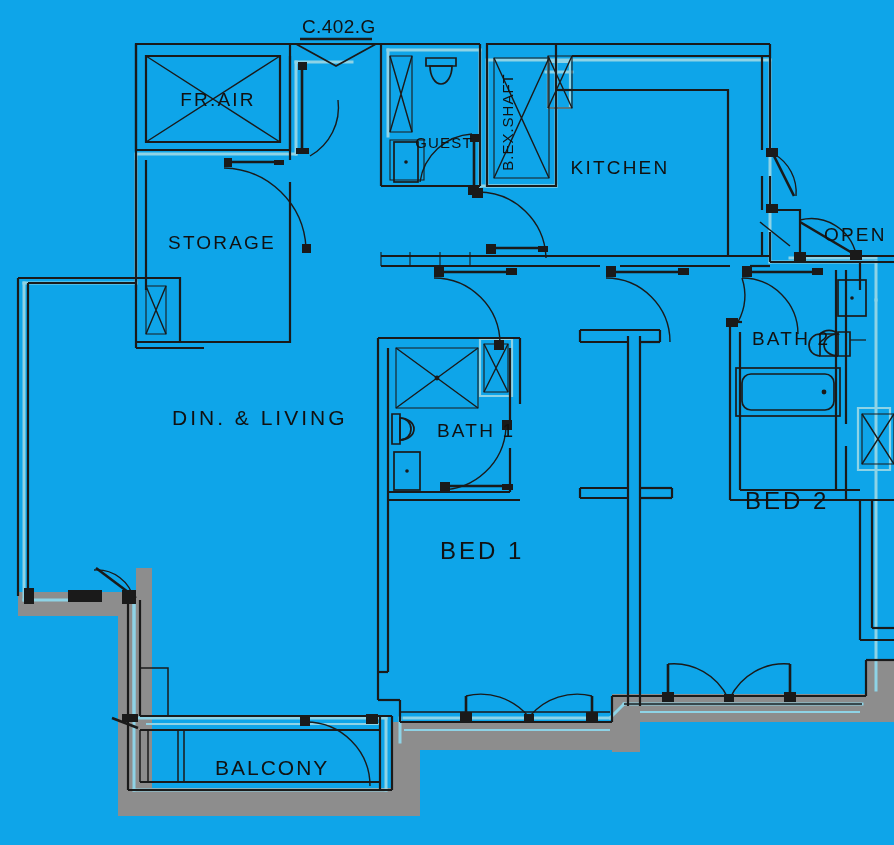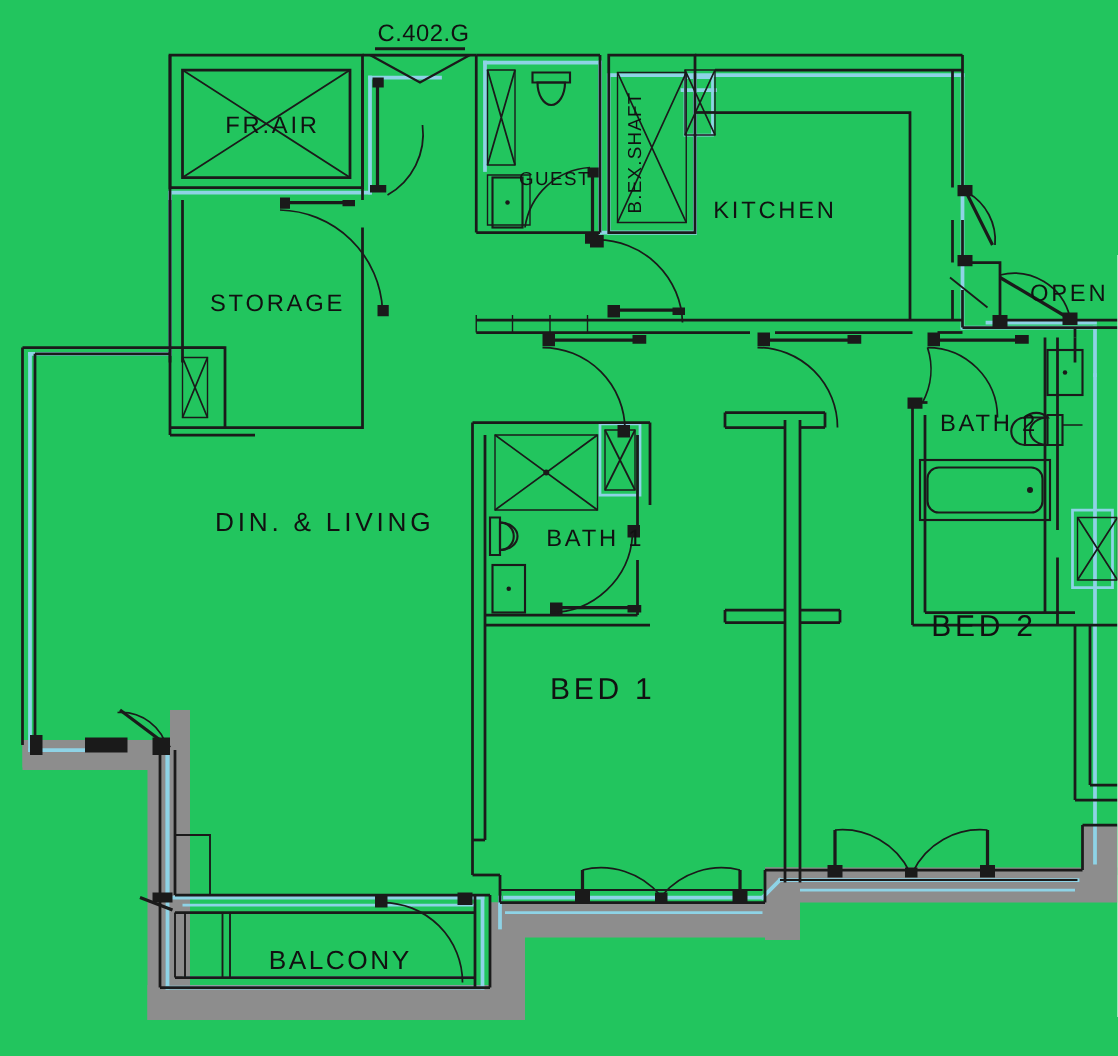--- a/index.html
+++ b/index.html
@@ -1,17 +1,17 @@
 <!DOCTYPE html>
 <html><head>
 <meta charset="utf-8">
 <style>
   html,body{margin:0;padding:0;background:#ffffff;}
   body{width:894px;height:845px;overflow:hidden;font-family:"Liberation Sans",sans-serif;}
-  #plan-root{position:relative;width:894px;height:845px;background:#22c55e;}
+  #plan-root{position:relative;width:894px;height:845px;background:#0ea5e9;}
   svg{display:block;}
   .wall{fill:none;stroke:#1a1a1a;stroke-width:2.2;}
   .wall-thin{fill:none;stroke:#1a1a1a;stroke-width:1.5;}
   .wall-hair{fill:none;stroke:#1a1a1a;stroke-width:1.1;}
   .wall-fill{fill:#1a1a1a;stroke:none;}
   .gray-wall{fill:#8d8d8d;stroke:none;}
   .cyan{fill:none;stroke:#8ed3e6;stroke-width:3;stroke-linecap:square;stroke-linejoin:miter;}
   .cyan-thin{fill:none;stroke:#8ed3e6;stroke-width:2.2;}
   .arc{fill:none;stroke:#1a1a1a;stroke-width:1.4;}
   .leaf{fill:none;stroke:#1a1a1a;stroke-width:2.6;}

